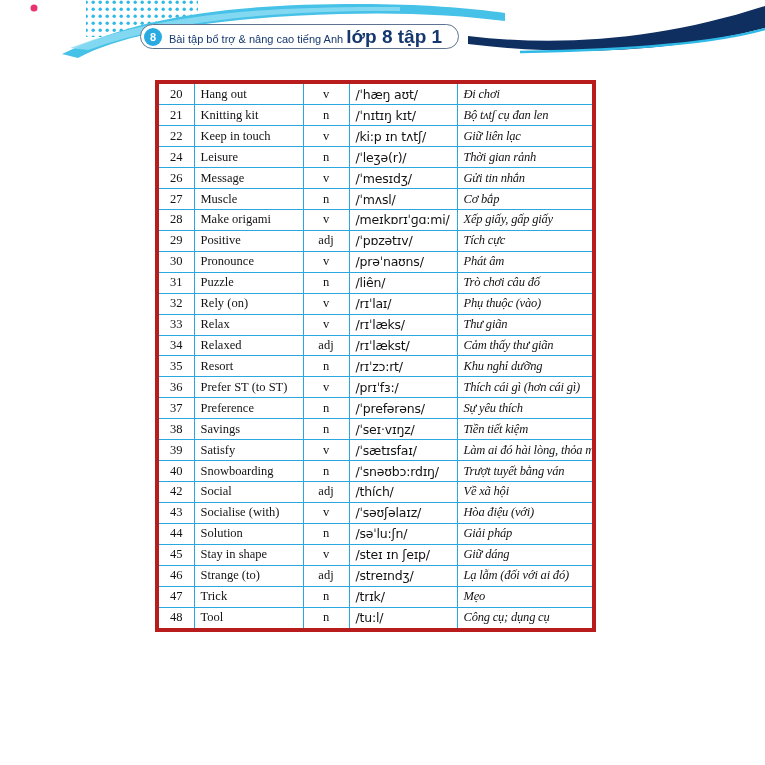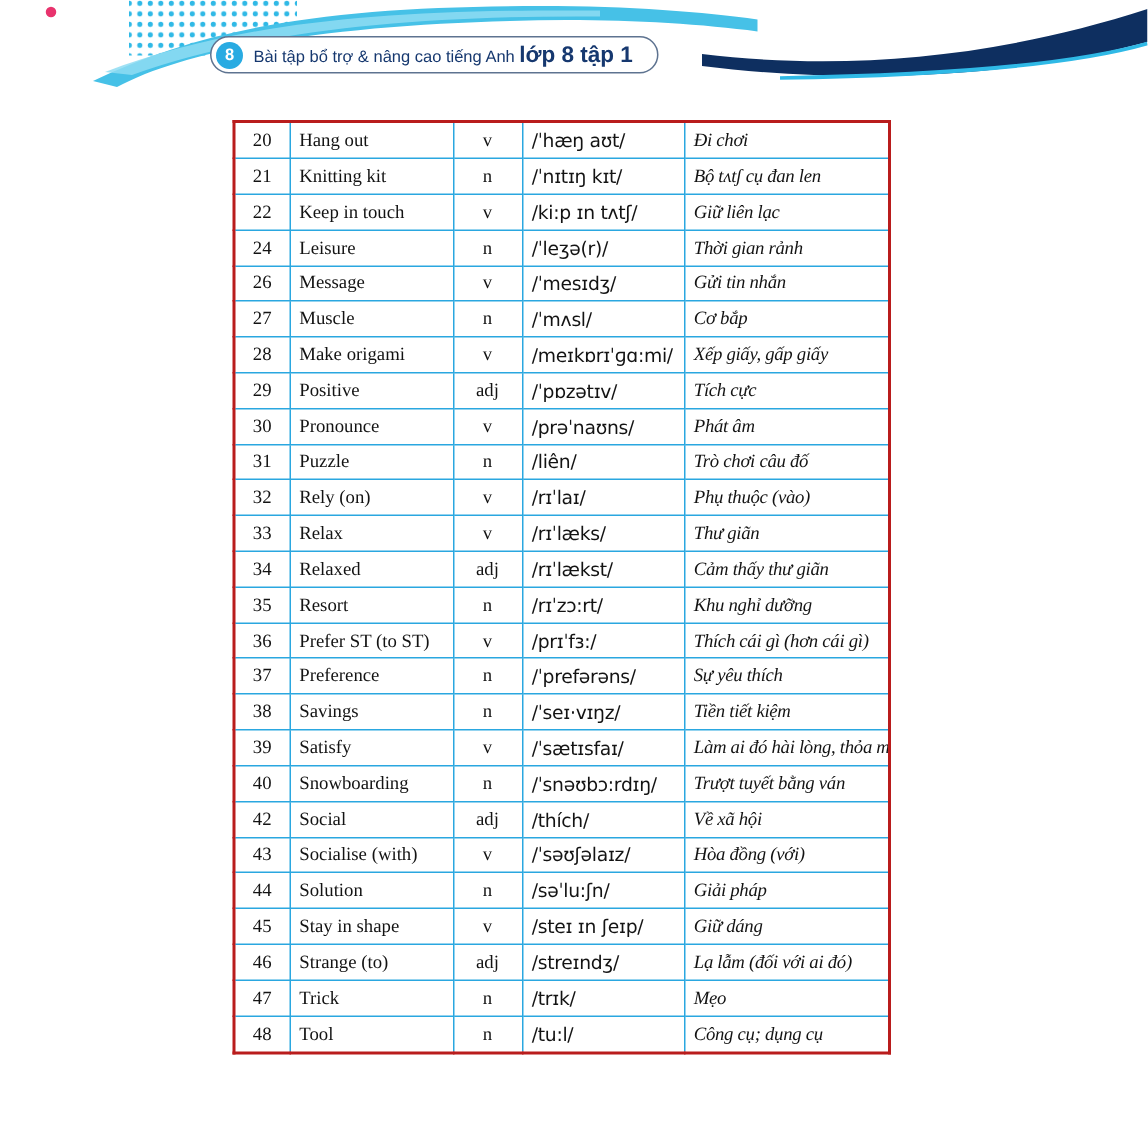--- a/index.html
+++ b/index.html
@@ -30,28 +30,28 @@
   .badge-num {
     width: 18px; height: 18px; border-radius: 50%;
     background: #29abe2; color: #ffffff;
     font: bold 11px/18px "Liberation Sans", sans-serif;
     text-align: center; flex: 0 0 auto;
   }
   .title {
     font-family: "Liberation Sans", sans-serif;
     color: #16386f; font-size: 11px;
   }
-  .title .big { font-size: 15px; font-weight: bold; }
+  .title .big { font-size: 19px; font-weight: bold; }
 
   
   table.vocab {
     position: absolute; left: 155px; top: 80px;
-    width: 437px; height: 623px;
+    width: 437px; height: 552px;
     border-collapse: collapse; table-layout: fixed;
-    border: 2px solid #b91c1c;
+    border: 4px solid #b91c1c;
   }
   table.vocab td {
     border: 1px solid #2aa7e0;
     padding: 0 6px;
     font-size: 12.5px;
     color: #131313;
     overflow: hidden;
     white-space: nowrap;
     vertical-align: middle;
   }
@@ -259,21 +259,21 @@
     <td class="c-pos">adj</td>
     <td class="c-ipa">/thích/</td>
     <td class="c-meaning">Về xã hội</td>
   </tr>
 
   <tr>
     <td class="c-no">43</td>
     <td class="c-word">Socialise (with)</td>
     <td class="c-pos">v</td>
     <td class="c-ipa">/ˈsəʊʃəlaɪz/</td>
-    <td class="c-meaning">Hòa đồng (với)</td>
+    <td class="c-meaning">Hòa điệu (với)</td>
   </tr>
 
   <tr>
     <td class="c-no">44</td>
     <td class="c-word">Solution</td>
     <td class="c-pos">n</td>
     <td class="c-ipa">/səˈlu:ʃn/</td>
     <td class="c-meaning">Giải pháp</td>
   </tr>
 

